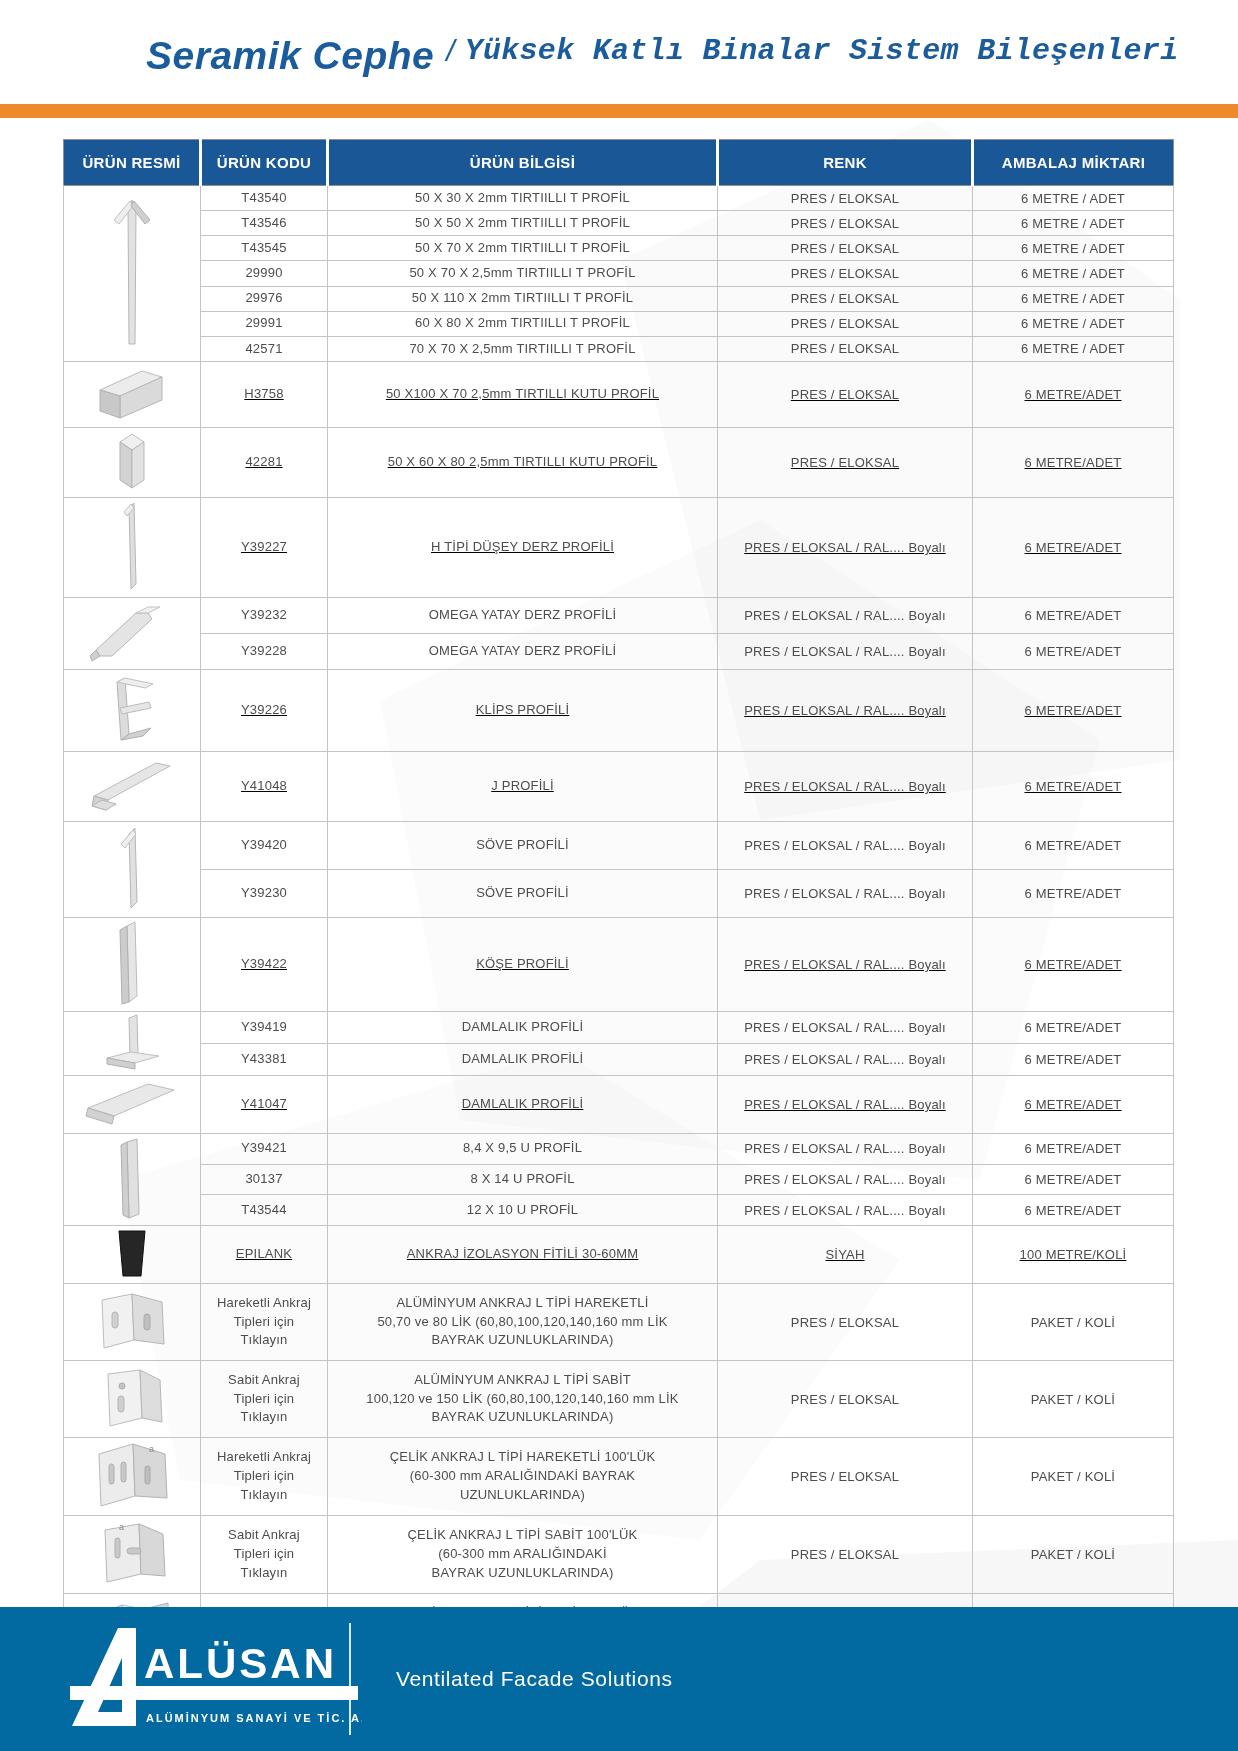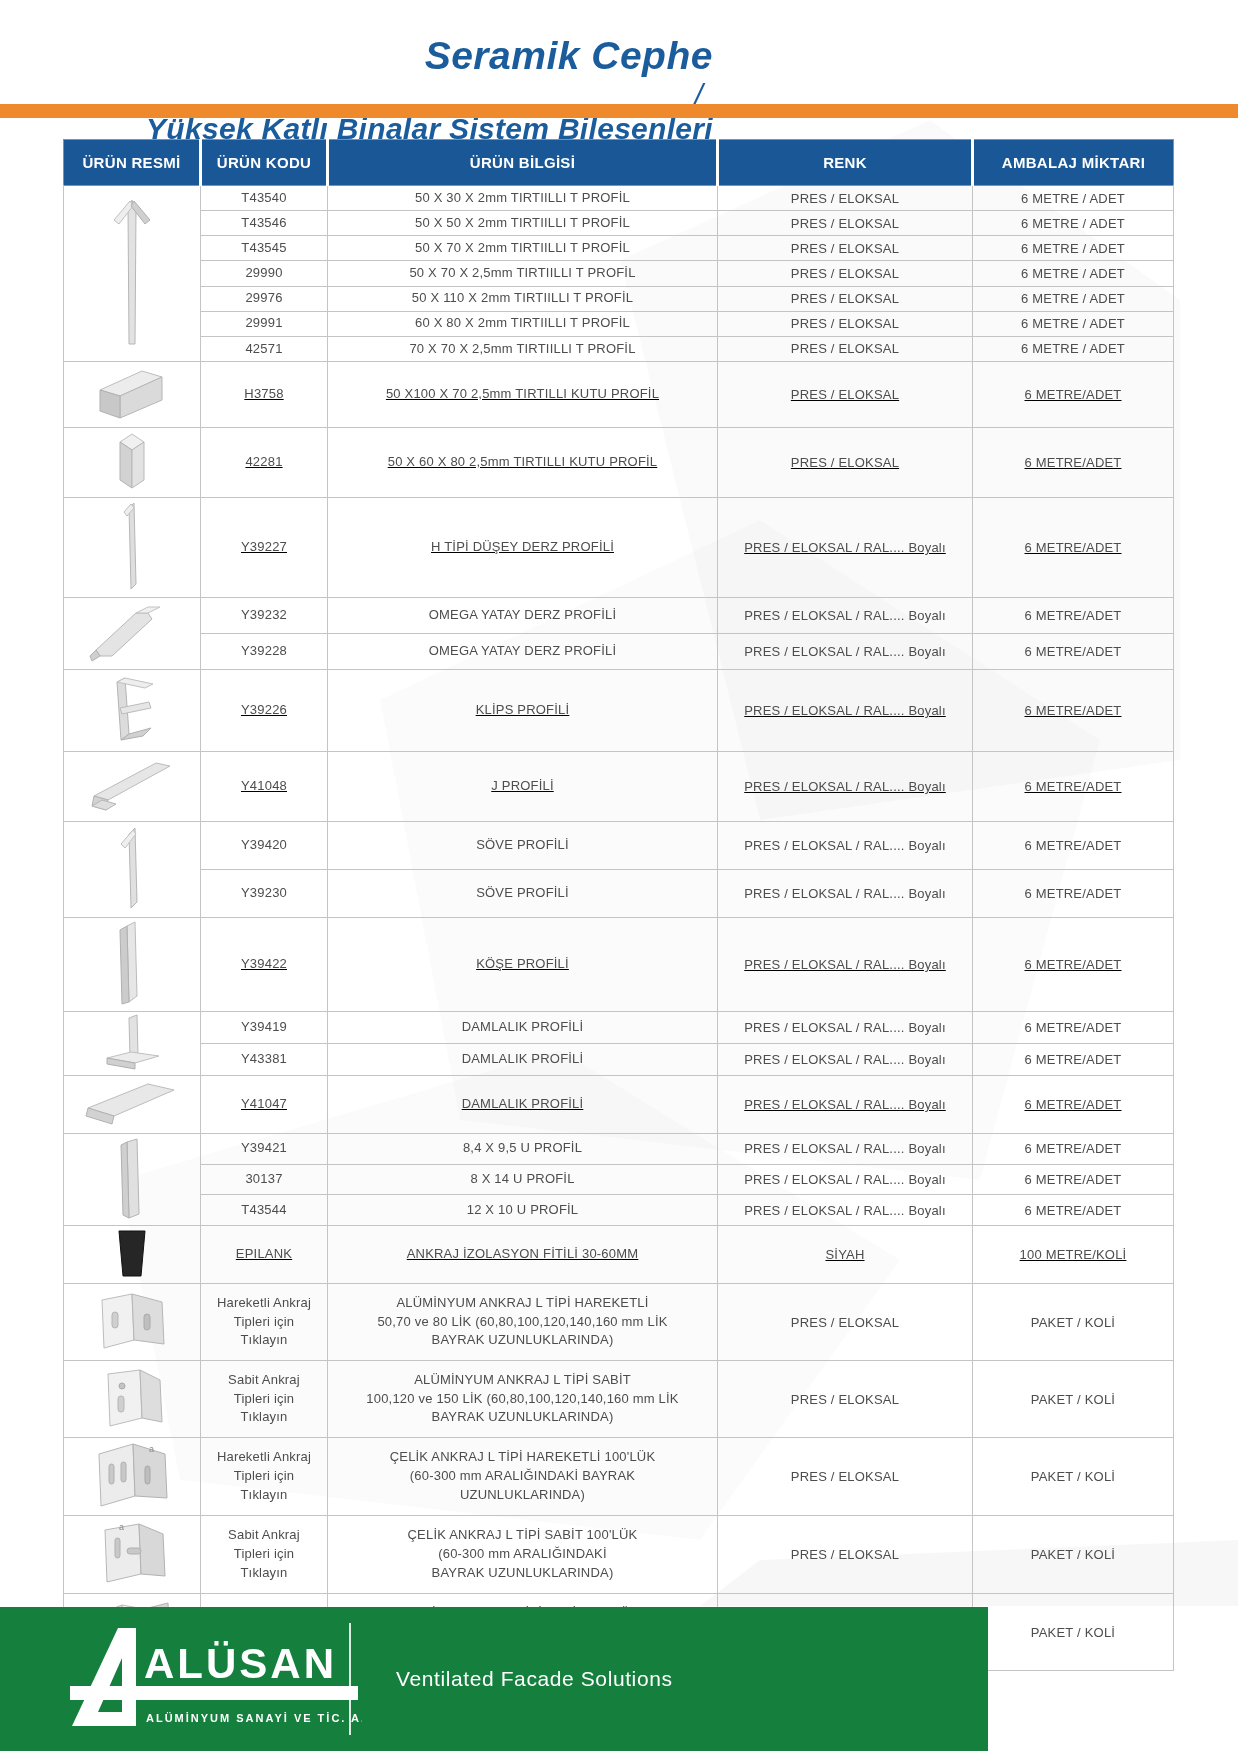--- a/index.html
+++ b/index.html
@@ -4,26 +4,26 @@
 <style>
   html,body{margin:0;padding:0;background:#e8e8e8;}
   .page{
     position:relative;width:1238px;height:1751px;background:#ffffff;
     font-family:"Liberation Sans",sans-serif;overflow:hidden;margin:0 auto;
   }
   
   .watermark{position:absolute;inset:0;pointer-events:none;}
   
   .title-wrap{
-    position:absolute;left:146px;top:34px;display:flex;align-items:flex-end;
-    white-space:nowrap;color:#1a5c9c;flex-direction:column;
+    position:absolute;left:146px;top:34px;display:flex;align-items:flex-start;
+    white-space:nowrap;color:#1a5c9c;
   }
   .title-main{font-style:italic;font-weight:700;font-size:39px;letter-spacing:0.5px;}
   .title-sep{font-style:italic;font-weight:400;font-size:30px;margin:0 10px 0 12px;}
-  .title-sub{font-style:italic;font-weight:700;font-size:30px;letter-spacing:0.3px;}
+  .title-sub{font-style:italic;font-weight:700;font-size:30px;letter-spacing:0.3px;font-family:Liberation Mono, monospace;}
   .orange-bar{position:absolute;left:0;top:104px;width:1238px;height:14px;background:#ee8a2b;}
   
   .tbl-wrap{position:absolute;left:63px;top:139px;width:1110px;}
   table.product{border-collapse:collapse;width:1110px;table-layout:fixed;
     border:1px solid #8f8f8f;background:transparent;}
   table.product th{
     background:#1a5796;color:#ffffff;font-size:15px;font-weight:700;
     height:31px;padding:7px;border:none;border-right:3px solid #ffffff;
     letter-spacing:0.3px;
   }
@@ -32,21 +32,21 @@
     border:1px solid #c4c4c4;color:#4d4d4d;font-size:13px;text-align:center;
     vertical-align:middle;padding:2px 4px;background:transparent;letter-spacing:0.2px;
   }
   tr.group-start td{border-top:1px solid #8f8f8f;}
   tr.h-s{height:19px;} tr.h-m{height:53px;text-decoration:underline;} tr.h-l{height:77px;}
   td.info-cell,td.code-cell{white-space:pre-line;line-height:1.45;}
   td.img-cell{background:#fff;}
   td.code-cell.link{cursor:pointer;}
   .picon{display:inline-flex;align-items:center;justify-content:center;}
   
-  .footer{position:absolute;left:0;top:1607px;width:988px;height:144px;background:#15803d;}
+  .footer{position:absolute;left:0;top:1607px;width:1238px;height:144px;background:#0369a1;}
   .footer .logo{position:absolute;left:62px;top:13px;}
   .footer .divider{position:absolute;left:349px;top:16px;width:2px;height:112px;background:rgba(255,255,255,0.85);}
   .footer .tagline{
     position:absolute;left:396px;top:0;height:144px;display:flex;align-items:center;
     color:#ffffff;font-size:21px;letter-spacing:0.6px;font-weight:400;
   }
 </style>
 </head>
 <body>
 

